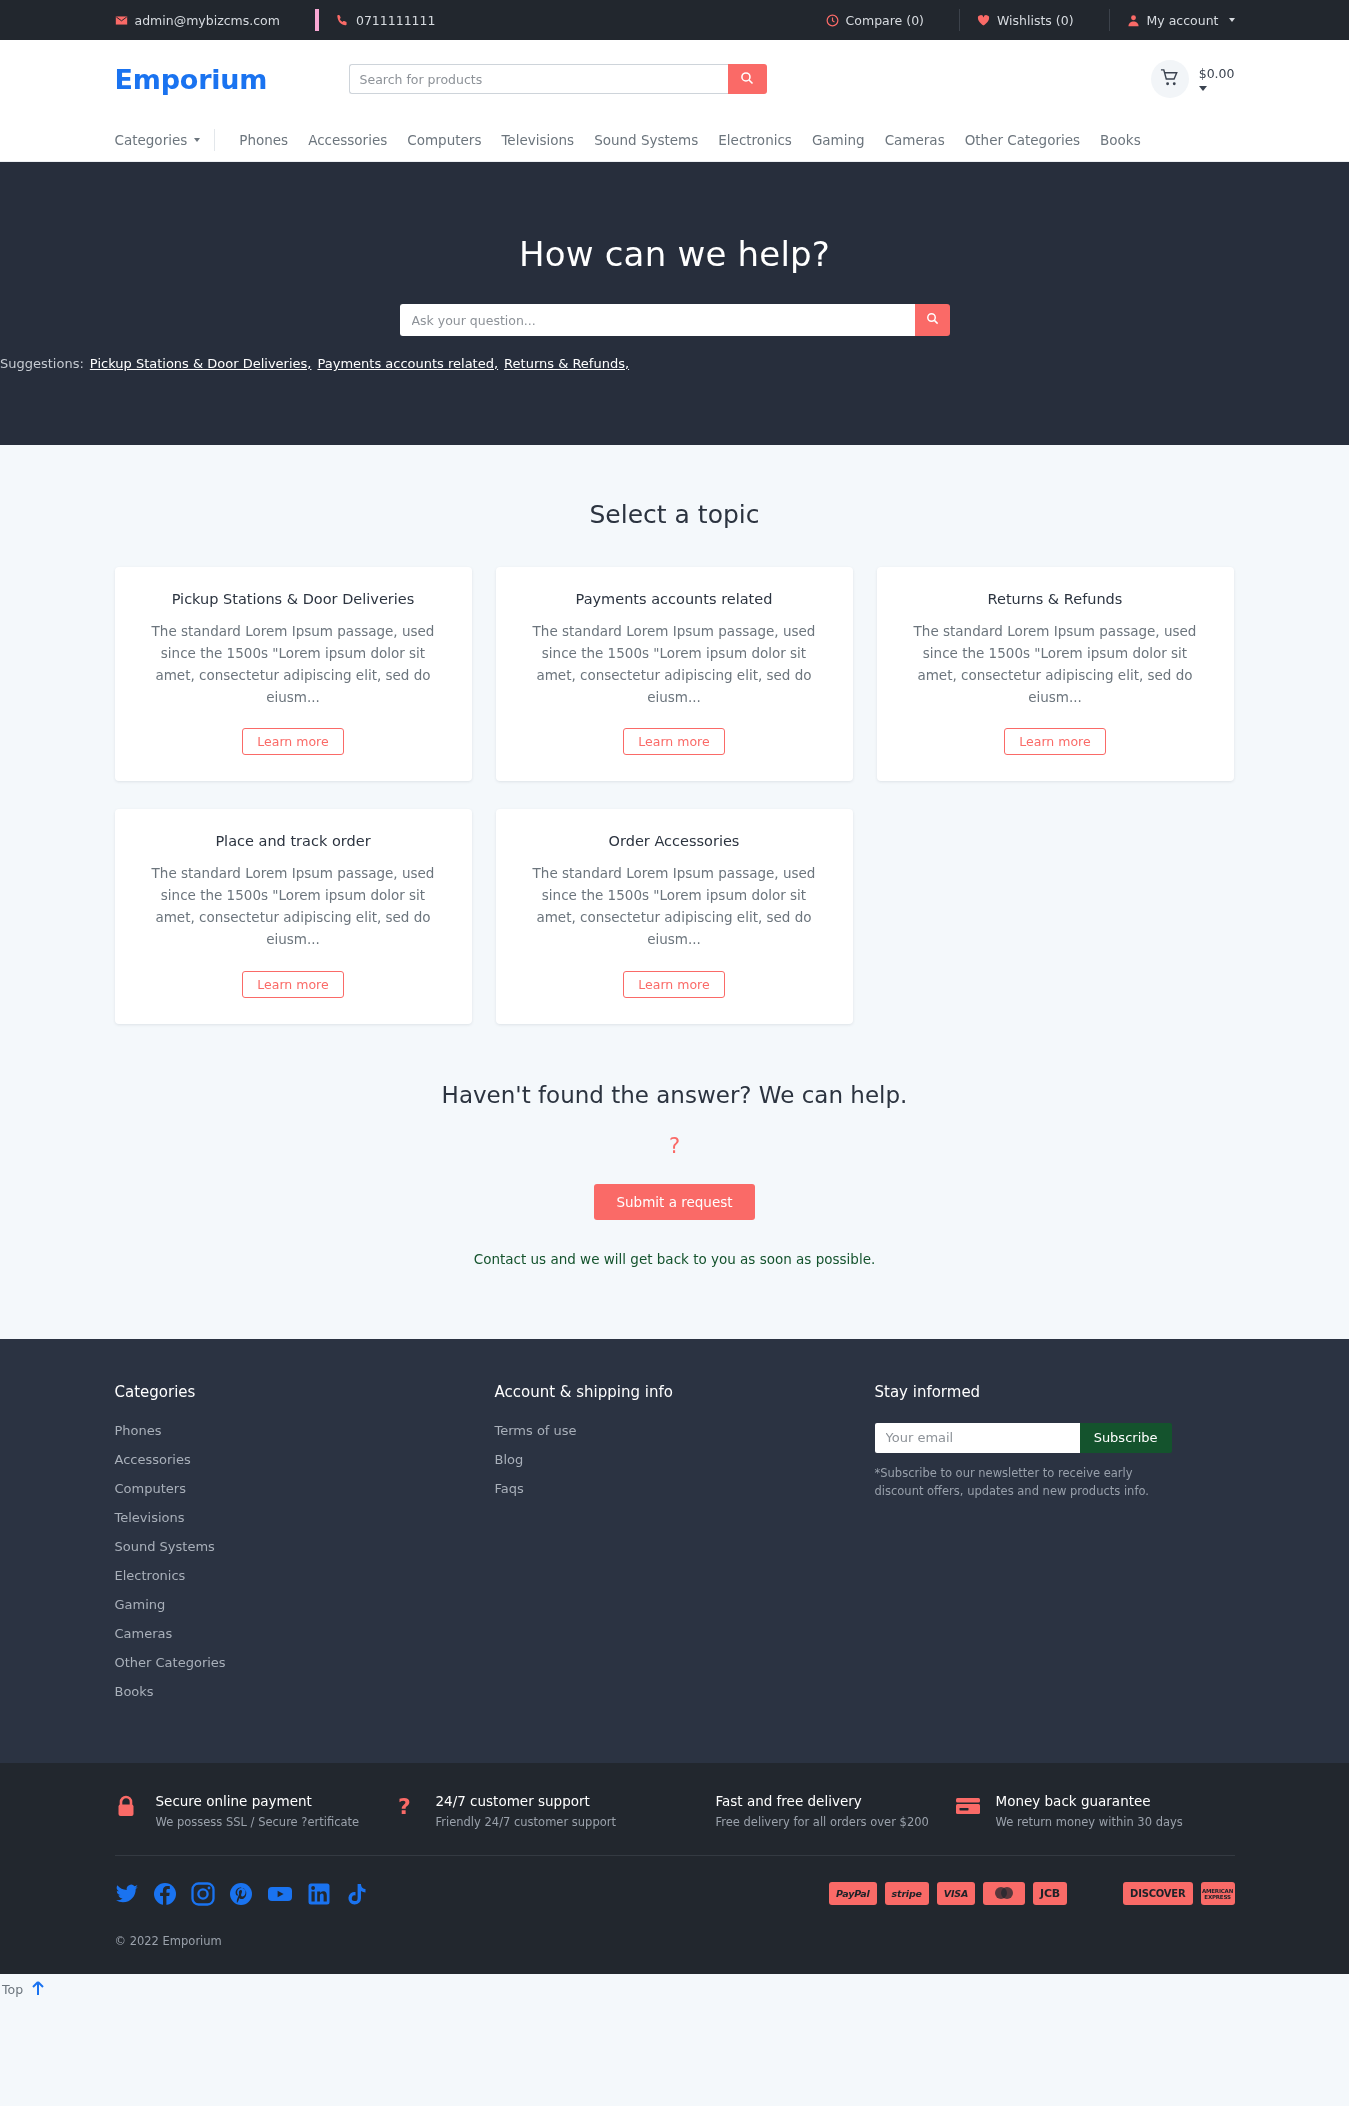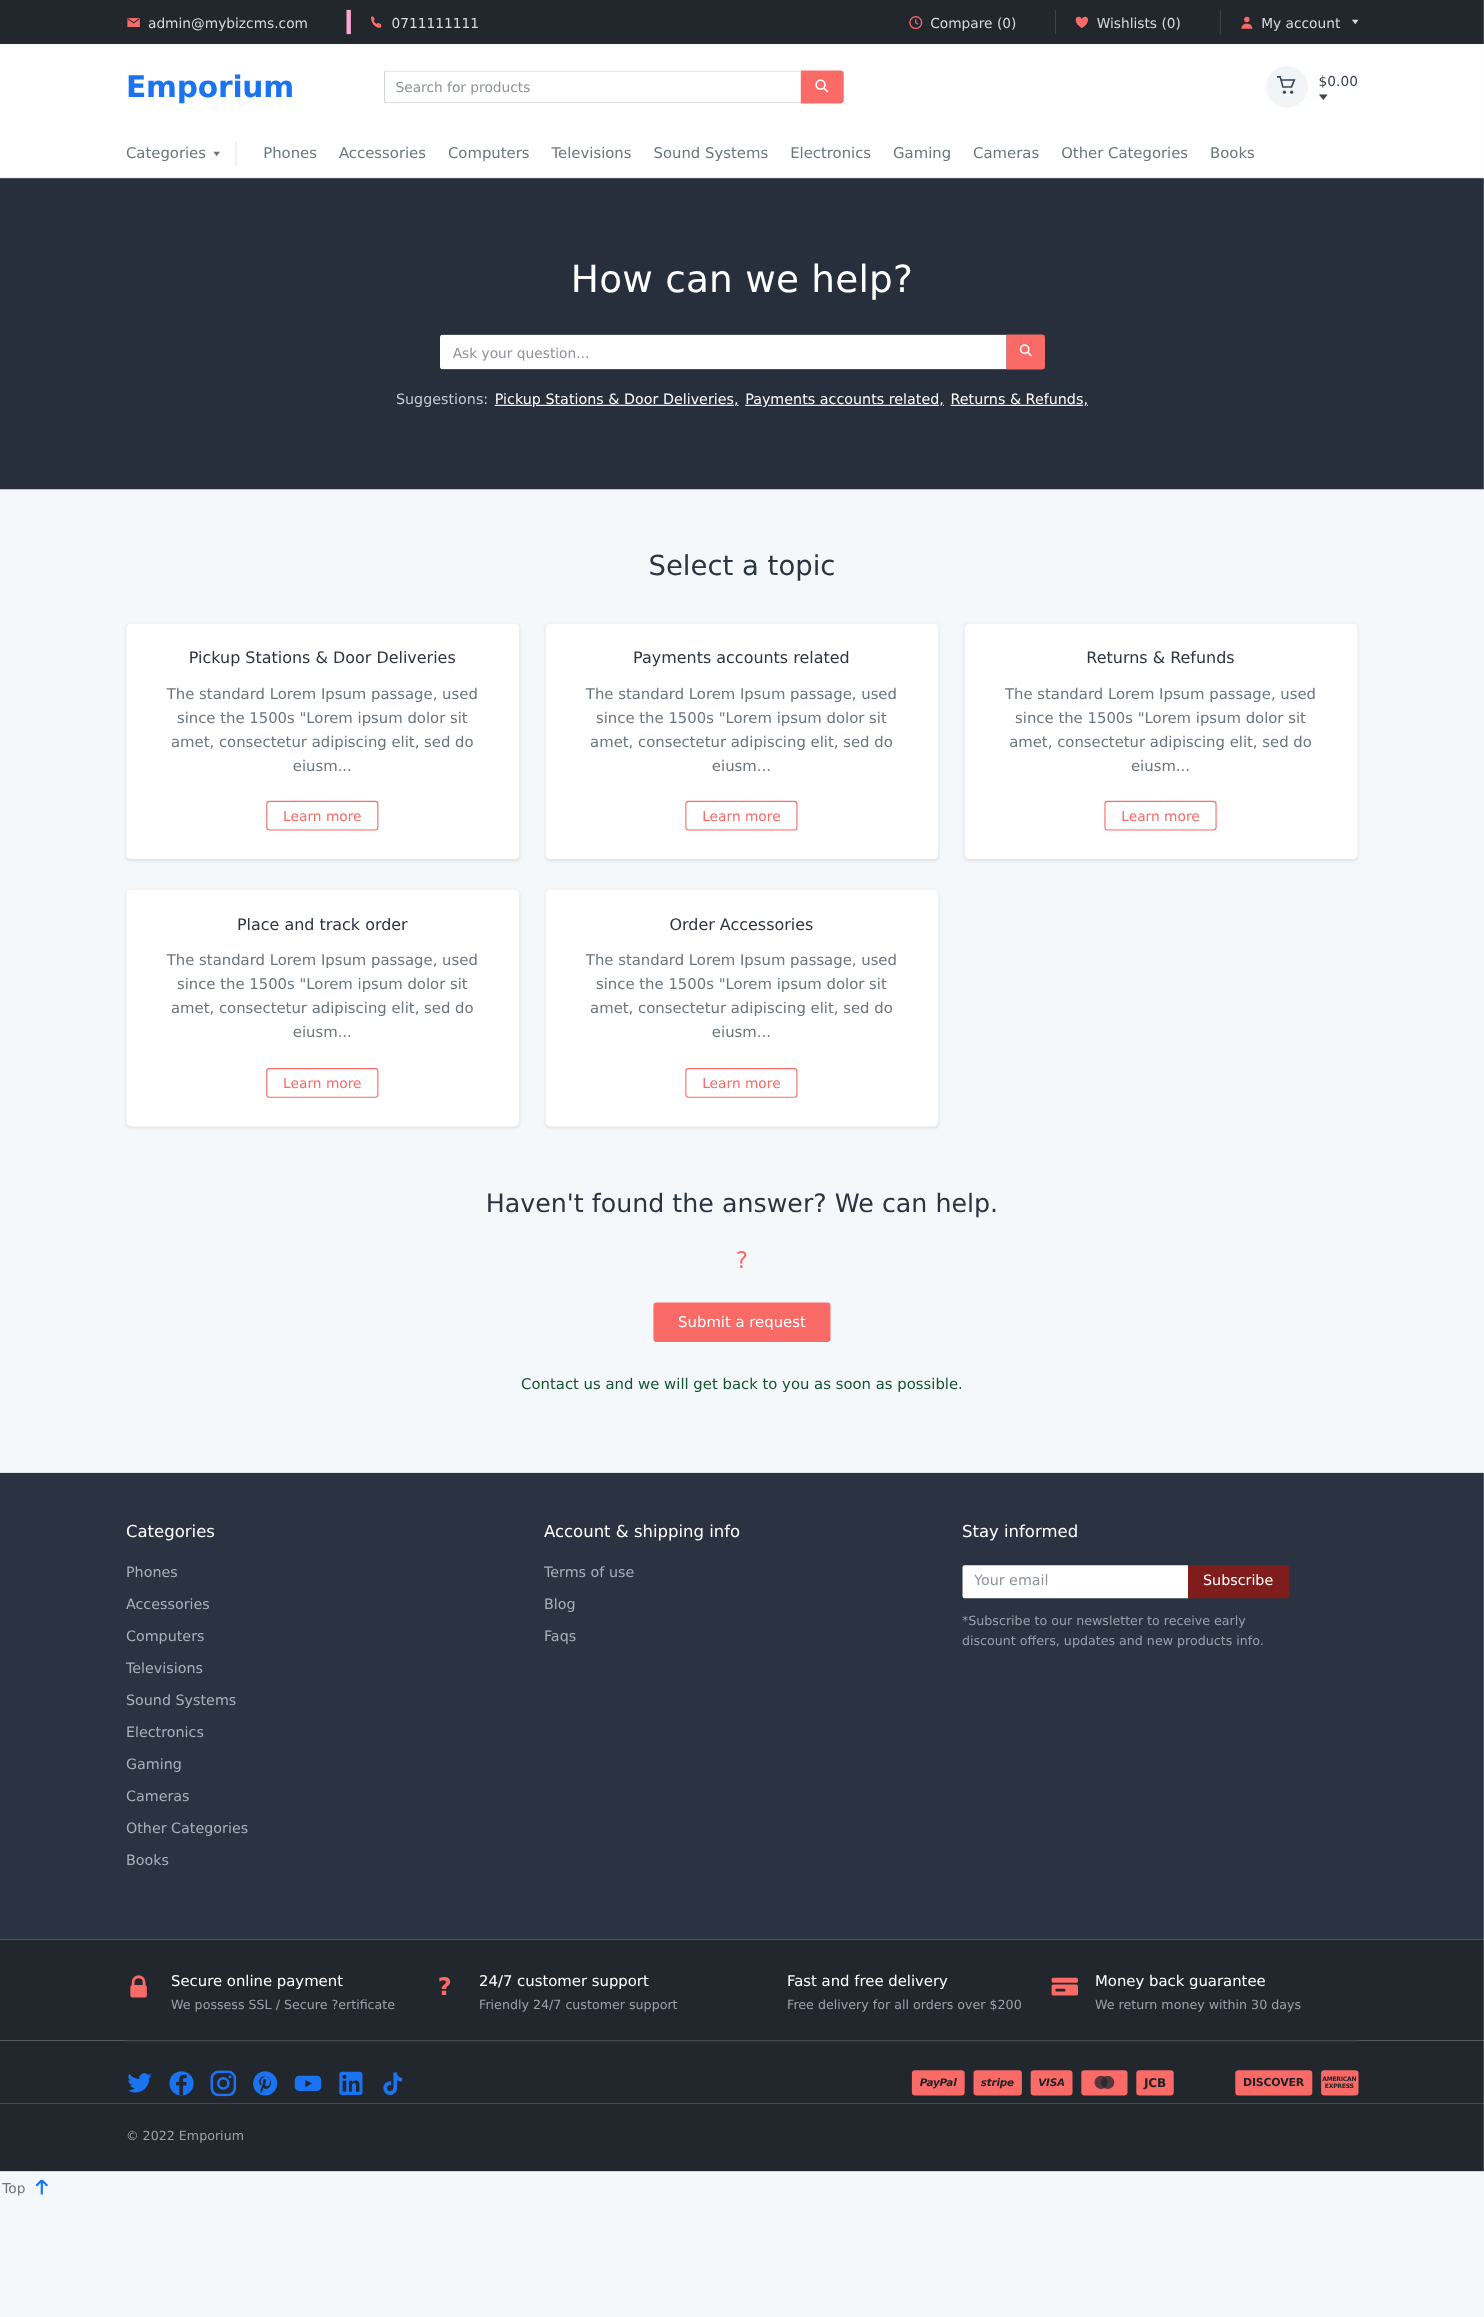--- a/index.html
+++ b/index.html
@@ -206,21 +206,21 @@
     display: flex;
     align-items: center;
     justify-content: center;
     cursor: pointer;
   }
   .suggestions {
     margin-top: 20px;
     font-size: 13px;
     color: #c6cbd2;
     display: flex;
-    justify-content: center;
+    justify-content: flex-start;
     gap: 6px;
     flex-wrap: wrap;
   }
   .sug-label { color: #c6cbd2; }
   .sug-link {
     color: #ffffff;
     text-decoration: underline;
     cursor: pointer;
   }
 
@@ -343,21 +343,21 @@
     border: none;
     padding: 0 11px;
     font-size: 13px;
     color: #55595e;
     font-family: "DejaVu Sans", "Liberation Sans", sans-serif;
     outline: none;
     border-radius: 2px 0 0 2px;
   }
   .news input::placeholder { color: #8d9298; }
   .news button {
-    background: #7f1d1d;
+    background: #14532d;
     border: none;
     color: #fff;
     font-size: 13px;
     padding: 0 14px;
     cursor: pointer;
     border-radius: 0 2px 2px 0;
     font-family: "DejaVu Sans", "Liberation Sans", sans-serif;
   }
   .news-note {
     margin-top: 11px;

